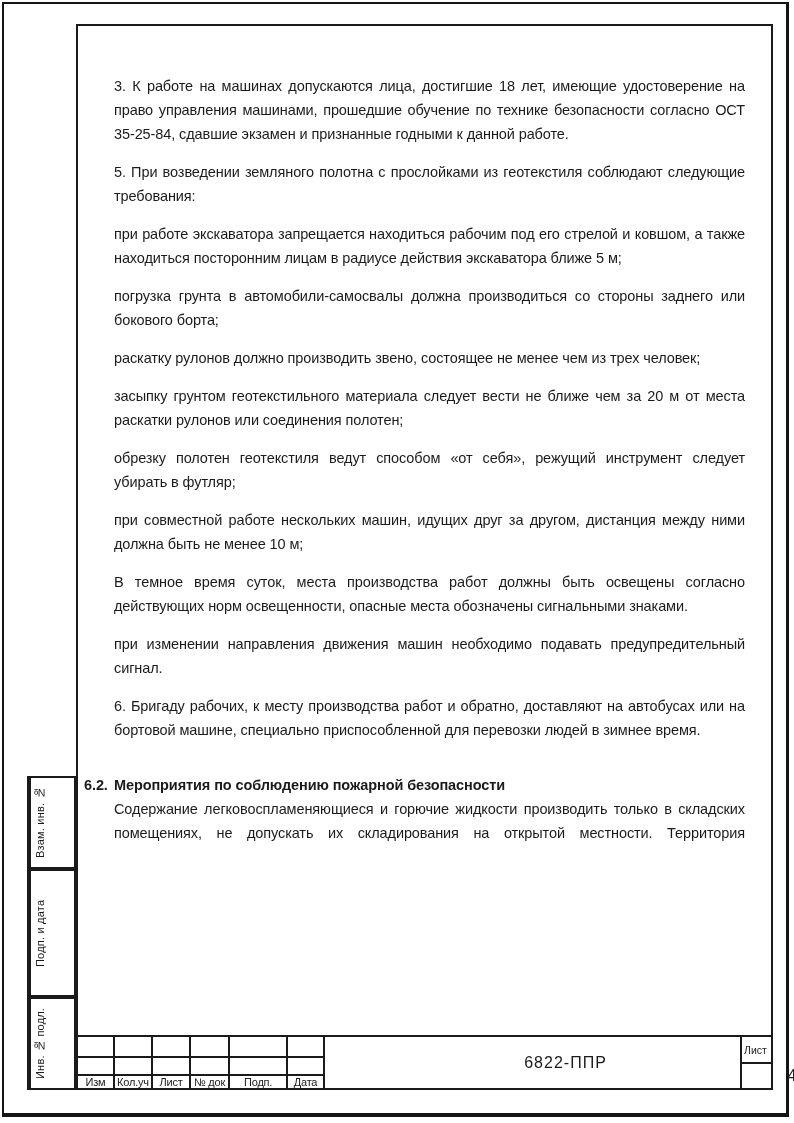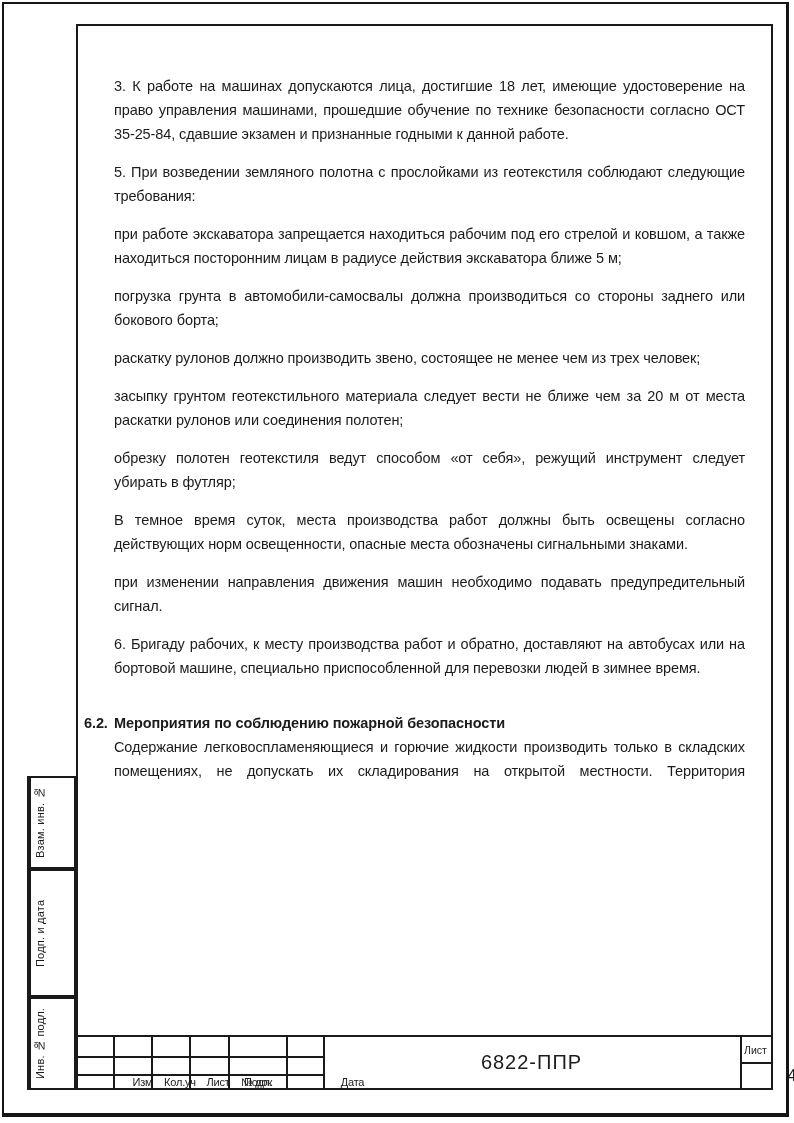--- a/index.html
+++ b/index.html
@@ -48,27 +48,27 @@
   }
   
   .tblock{
     position:absolute;left:76px;top:1035px;width:697px;height:55px;
     border:2px solid #1a1a1a;box-sizing:border-box;background:#fff;
   }
   .tb-vline{position:absolute;top:0;width:2px;height:51px;background:#1a1a1a;}
   .tb-hline{position:absolute;height:2px;background:#1a1a1a;}
   .tb-cell{
     position:absolute;display:flex;align-items:center;justify-content:center;
-    font-size:11px;letter-spacing:-0.2px;white-space:nowrap;overflow:hidden;padding-left:47px;
+    font-size:11px;letter-spacing:-0.2px;white-space:nowrap;overflow:hidden;
   }
   .tb-head-row{top:38px;height:13px;}
   .tb-doc{
     position:absolute;left:245px;top:0;width:417px;height:51px;
     display:flex;align-items:center;justify-content:center;
-    font-size:20px;letter-spacing:1px;
+    font-size:16px;letter-spacing:1px;padding-left:34px;
   }
   .tb-sheet-label{
     position:absolute;left:662px;top:0;width:31px;height:25px;
     display:flex;align-items:center;justify-content:center;font-size:10.5px;
   }
   .tb-sheet-num{
     position:absolute;left:662px;top:27px;width:31px;height:24px;
     display:flex;align-items:center;justify-content:center;font-size:16px;padding-left:41px;
   }
 </style>
@@ -79,20 +79,21 @@
 <div class="frame"></div>
 
 <div class="content">
   <p>3. К работе на машинах допускаются лица, достигшие 18 лет, имеющие удостоверение на право управления машинами, прошедшие обучение по технике безопасности согласно ОСТ 35-25-84, сдавшие экзамен и признанные годными к данной работе.</p>
   <p>5. При возведении земляного полотна с прослойками из геотекстиля соблюдают следующие требования:</p>
   <p>при работе экскаватора запрещается находиться рабочим под его стрелой и ковшом, а также находиться посторонним лицам в радиусе действия экскаватора ближе 5 м;</p>
   <p>погрузка грунта в автомобили-самосвалы должна производиться со стороны заднего или бокового борта;</p>
   <p>раскатку рулонов должно производить звено, состоящее не менее чем из трех человек;</p>
   <p>засыпку грунтом геотекстильного материала следует вести не ближе чем за 20 м от места раскатки рулонов или соединения полотен;</p>
   <p>обрезку полотен геотекстиля ведут способом «от себя», режущий инструмент следует убирать в футляр;</p>
+  <p>при совместной работе нескольких машин, идущих друг за другом, дистанция между ними должна быть не менее 10 м;</p>
   <p>В темное время суток, места производства работ должны быть освещены согласно действующих норм освещенности, опасные места обозначены сигнальными знаками.</p>
   <p>при изменении направления движения машин необходимо подавать предупредительный сигнал.</p>
   <p>6. Бригаду рабочих, к месту производства работ и обратно, доставляют на автобусах или на бортовой машине, специально приспособленной для перевозки людей в зимнее время.</p>
   <div class="heading">
     <span class="h-num">6.2.</span><span>Мероприятия по соблюдению пожарной безопасности</span>
   </div>
   <p class="justify-last">Содержание легковоспламеняющиеся и горючие жидкости производить только в складских помещениях, не допускать их складирования на открытой местности. Территория</p>
 </div>
 
 <div class="stamp stamp-box1">

